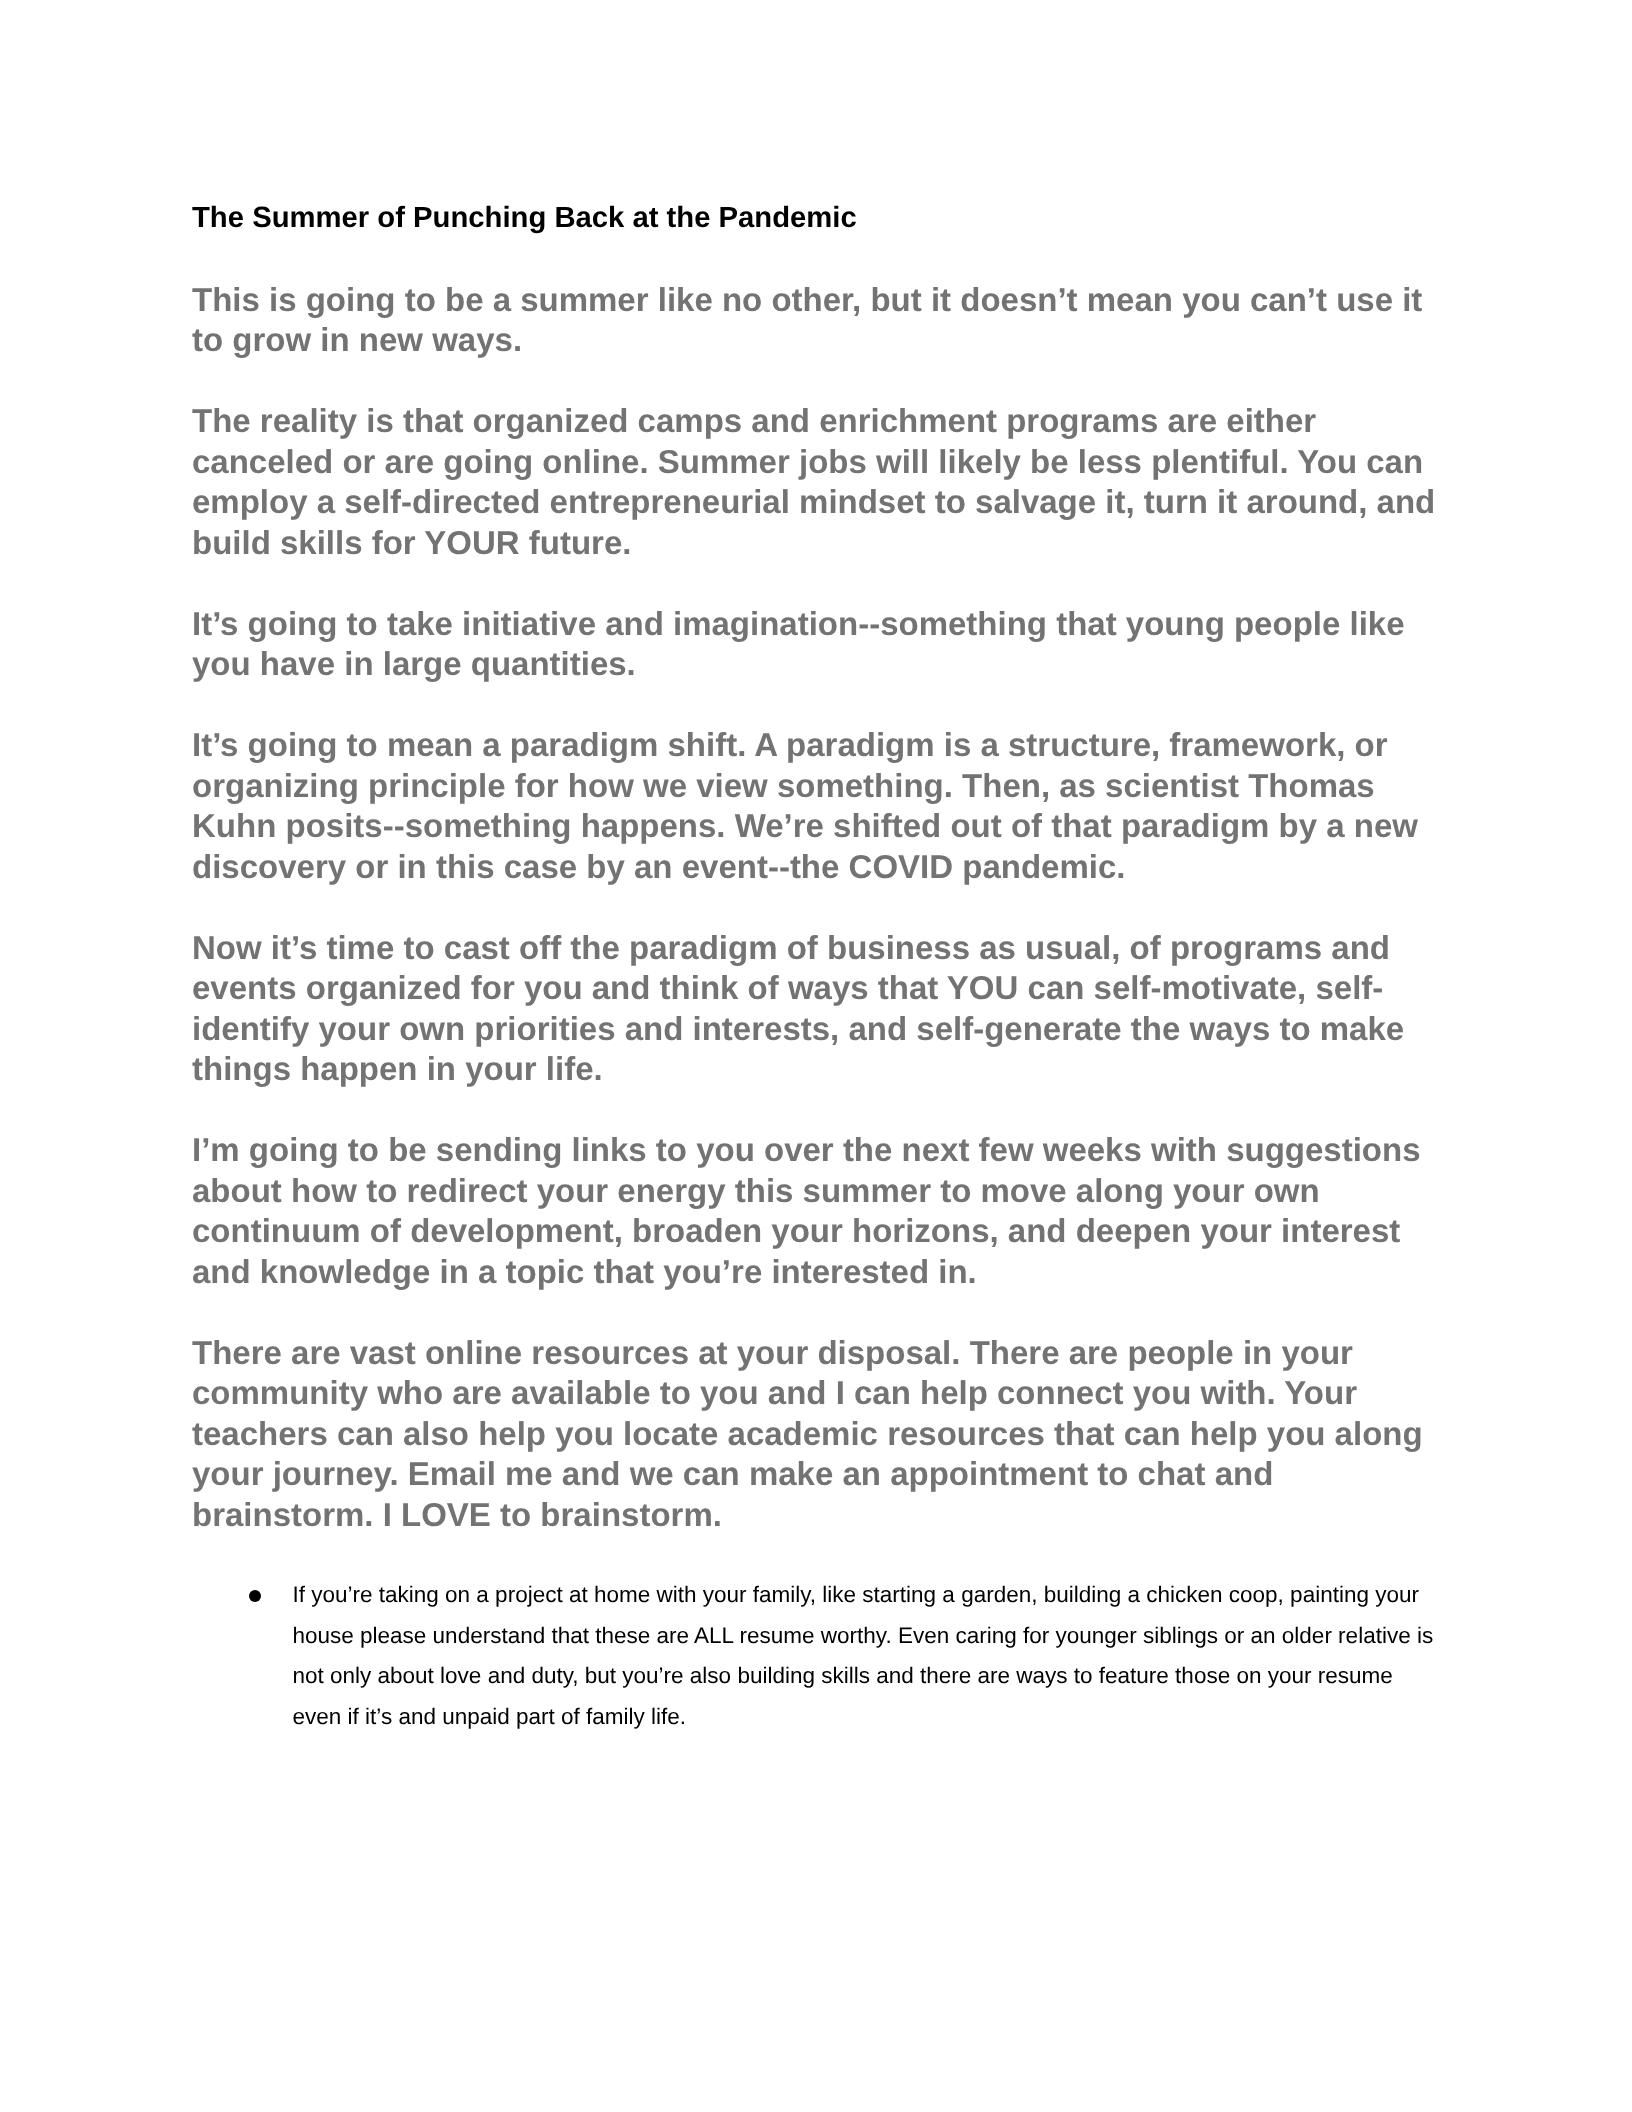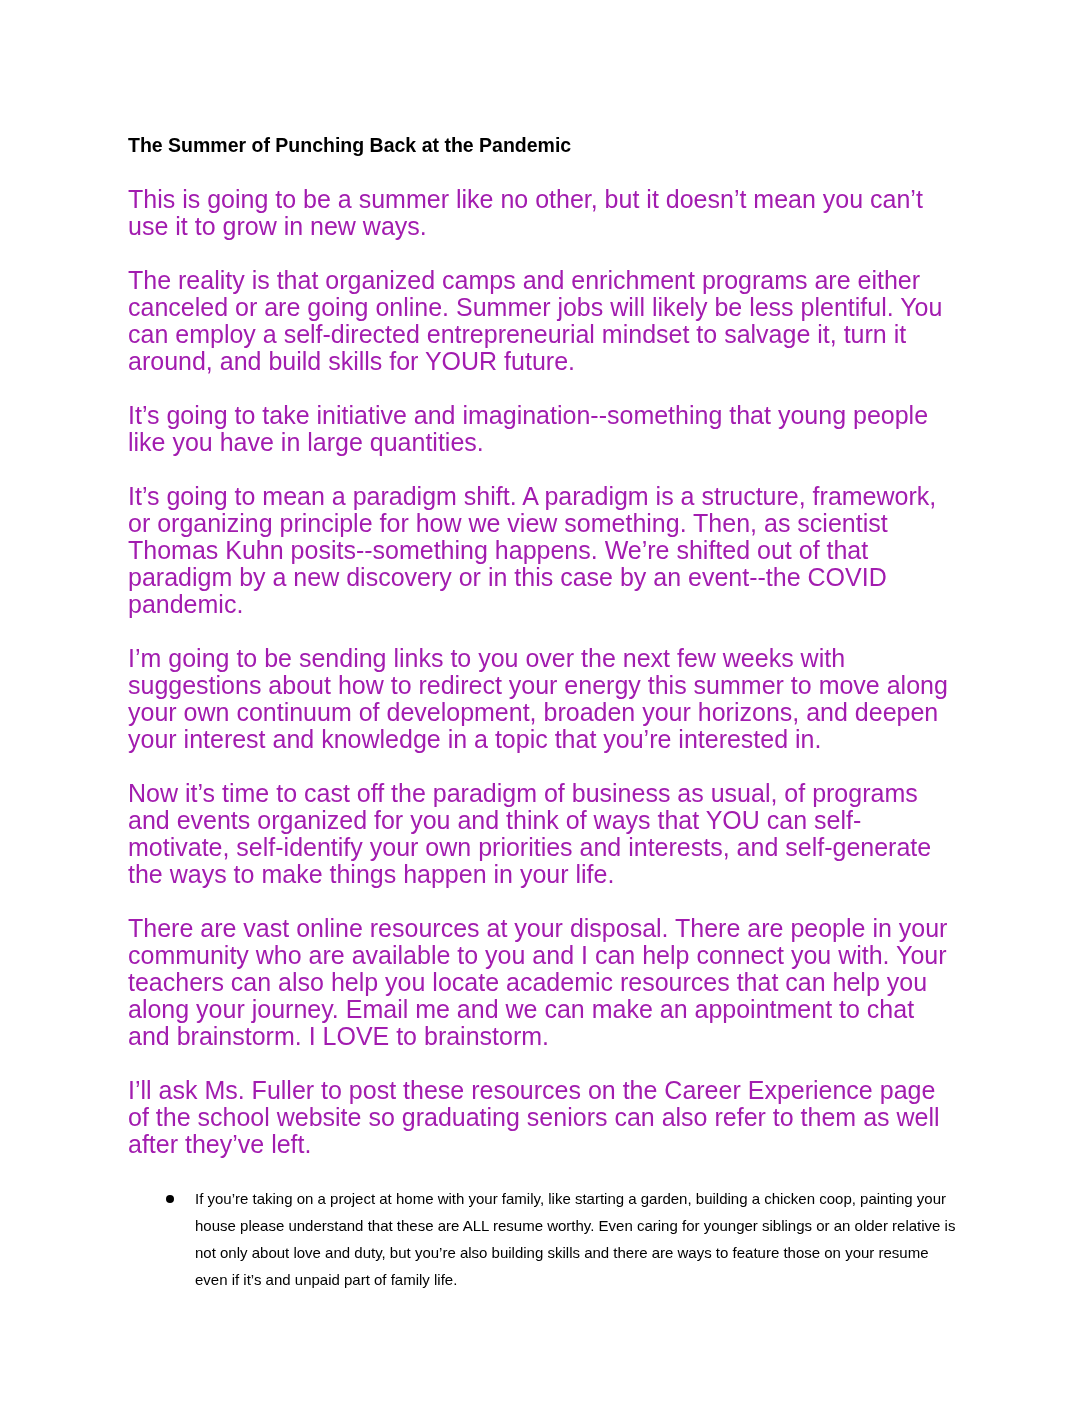--- a/index.html
+++ b/index.html
@@ -27,25 +27,25 @@
 
   .doc-title {
     font-size: 19.5px;
     font-weight: bold;
     line-height: 27px;
     margin-bottom: 27px;
     color: #000000;
   }
 
   .doc-paragraph {
-    font-size: 25px;
-    font-weight: normal;
+    font-size: 22px;
+    font-weight: bold;
     line-height: 27px;
     margin-bottom: 27px;
-    color: #a21caf;
+    color: #737373;
   }
 
   .doc-bullet-list {
     list-style: none;
     margin: 0 0 27px 0;
     padding: 0;
   }
 
   .doc-bullet-item {
     position: relative;
@@ -70,24 +70,23 @@
 
 <div class="page">
   <div class="content">
 
     <div class="doc-title">The Summer of Punching Back at the Pandemic</div>
 
     <p class="doc-paragraph">This is going to be a summer like no other, but it doesn’t mean you can’t use it to grow in new ways.</p>
     <p class="doc-paragraph">The reality is that organized camps and enrichment programs are either canceled or are going online. Summer jobs will likely be less plentiful. You can employ a self-directed entrepreneurial mindset to salvage it, turn it around, and build skills for YOUR future.</p>
     <p class="doc-paragraph">It’s going to take initiative and imagination--something that young people like you have in large quantities.</p>
     <p class="doc-paragraph">It’s going to mean a paradigm shift. A paradigm is a structure, framework, or organizing principle for how we view something. Then, as scientist Thomas Kuhn posits--something happens. We’re shifted out of that paradigm by a new discovery or in this case by an event--the COVID pandemic.</p>
+    <p class="doc-paragraph">Now it’s time to cast off the paradigm of business as usual, of programs and events organized for you and think of ways that YOU can self-motivate, self-identify your own priorities and interests, and self-generate the ways to make things happen in your life.</p>
     <p class="doc-paragraph">I’m going to be sending links to you over the next few weeks with suggestions about how to redirect your energy this summer to move along your own continuum of development, broaden your horizons, and deepen your interest and knowledge in a topic that you’re interested in.</p>
-    <p class="doc-paragraph">Now it’s time to cast off the paradigm of business as usual, of programs and events organized for you and think of ways that YOU can self-motivate, self-identify your own priorities and interests, and self-generate the ways to make things happen in your life.</p>
     <p class="doc-paragraph">There are vast online resources at your disposal. There are people in your community who are available to you and I can help connect you with. Your teachers can also help you locate academic resources that can help you along your journey. Email me and we can make an appointment to chat and brainstorm. I LOVE to brainstorm.</p>
-    <p class="doc-paragraph">I’ll ask Ms. Fuller to post these resources on the Career Experience page of the school website so graduating seniors can also refer to them as well after they’ve left.</p>
 
     <ul class="doc-bullet-list">
       <li class="doc-bullet-item">
         <span class="bullet-marker"></span>
         <span>If you’re taking on a project at home with your family, like starting a garden, building a chicken coop, painting your house please understand that these are ALL resume worthy. Even caring for younger siblings or an older relative is not only about love and duty, but you’re also building skills and there are ways to feature those on your resume even if it’s and unpaid part of family life.</span>
       </li>
     </ul>
 
   </div>
 </div>

